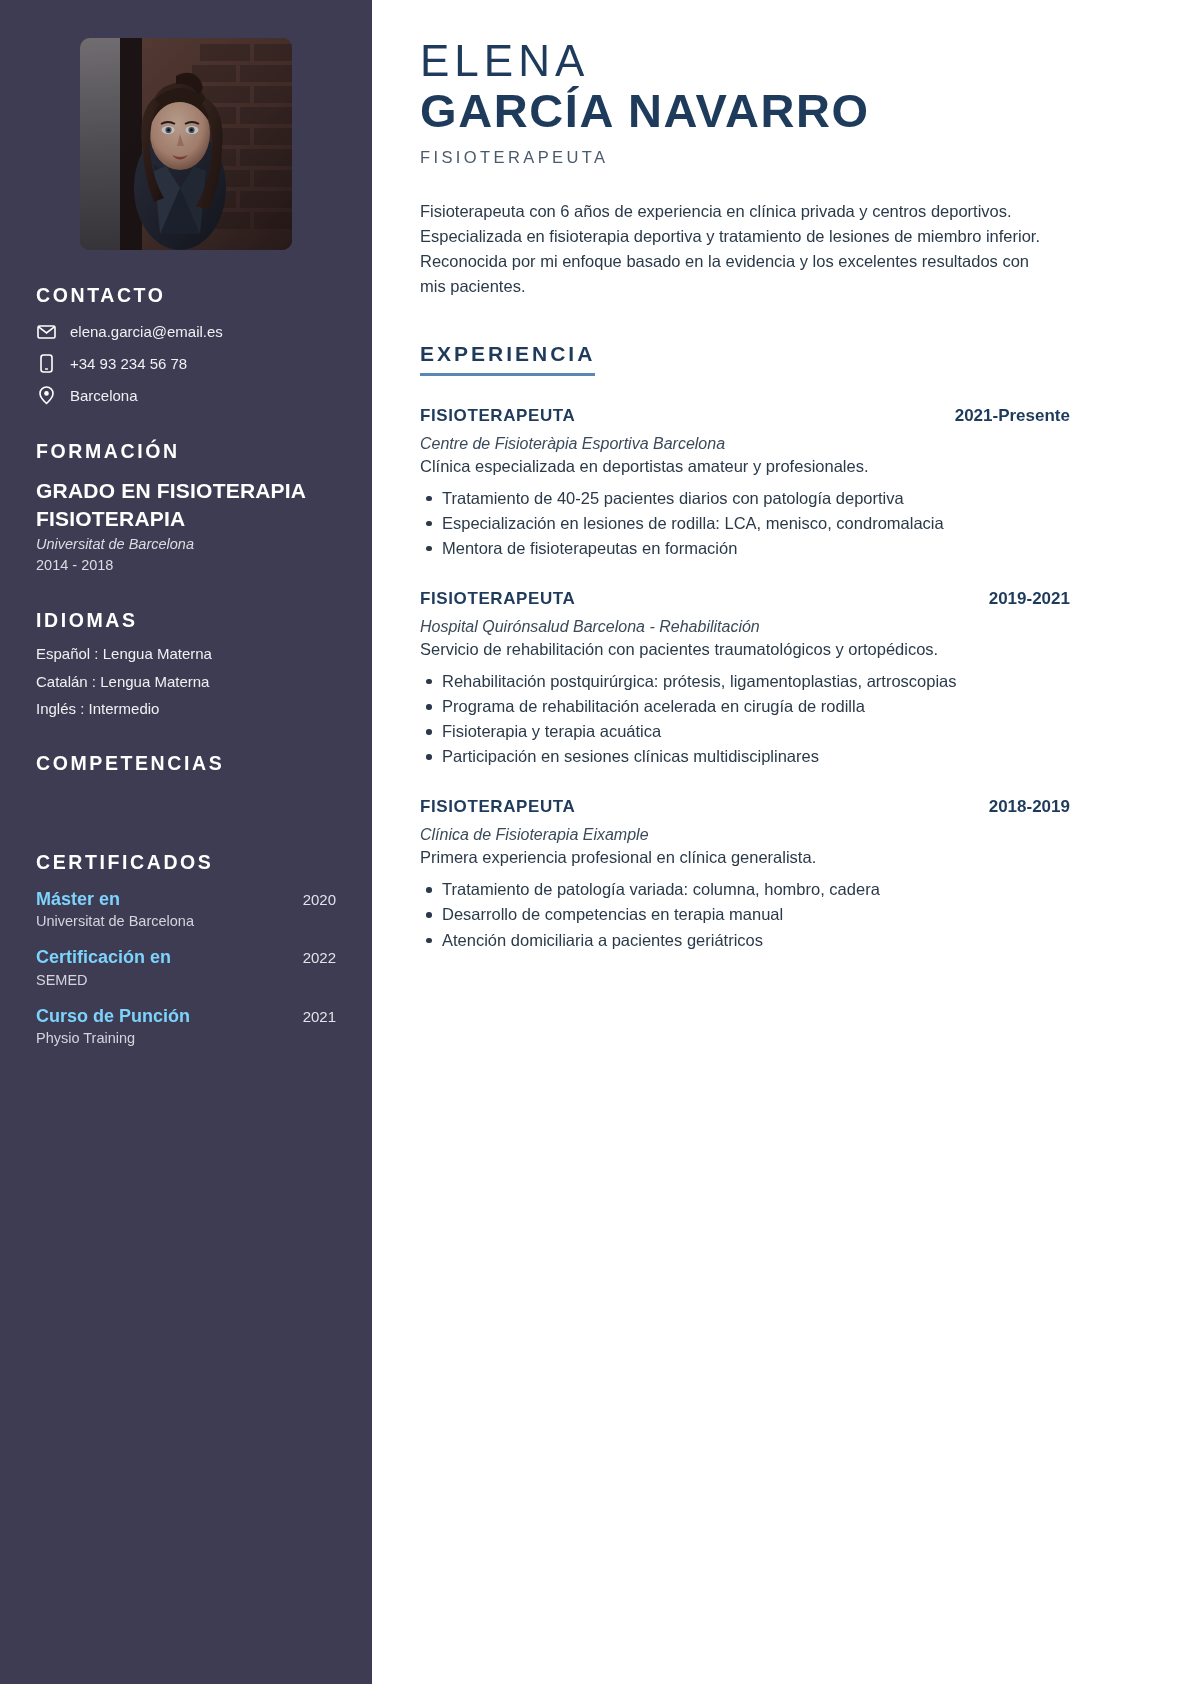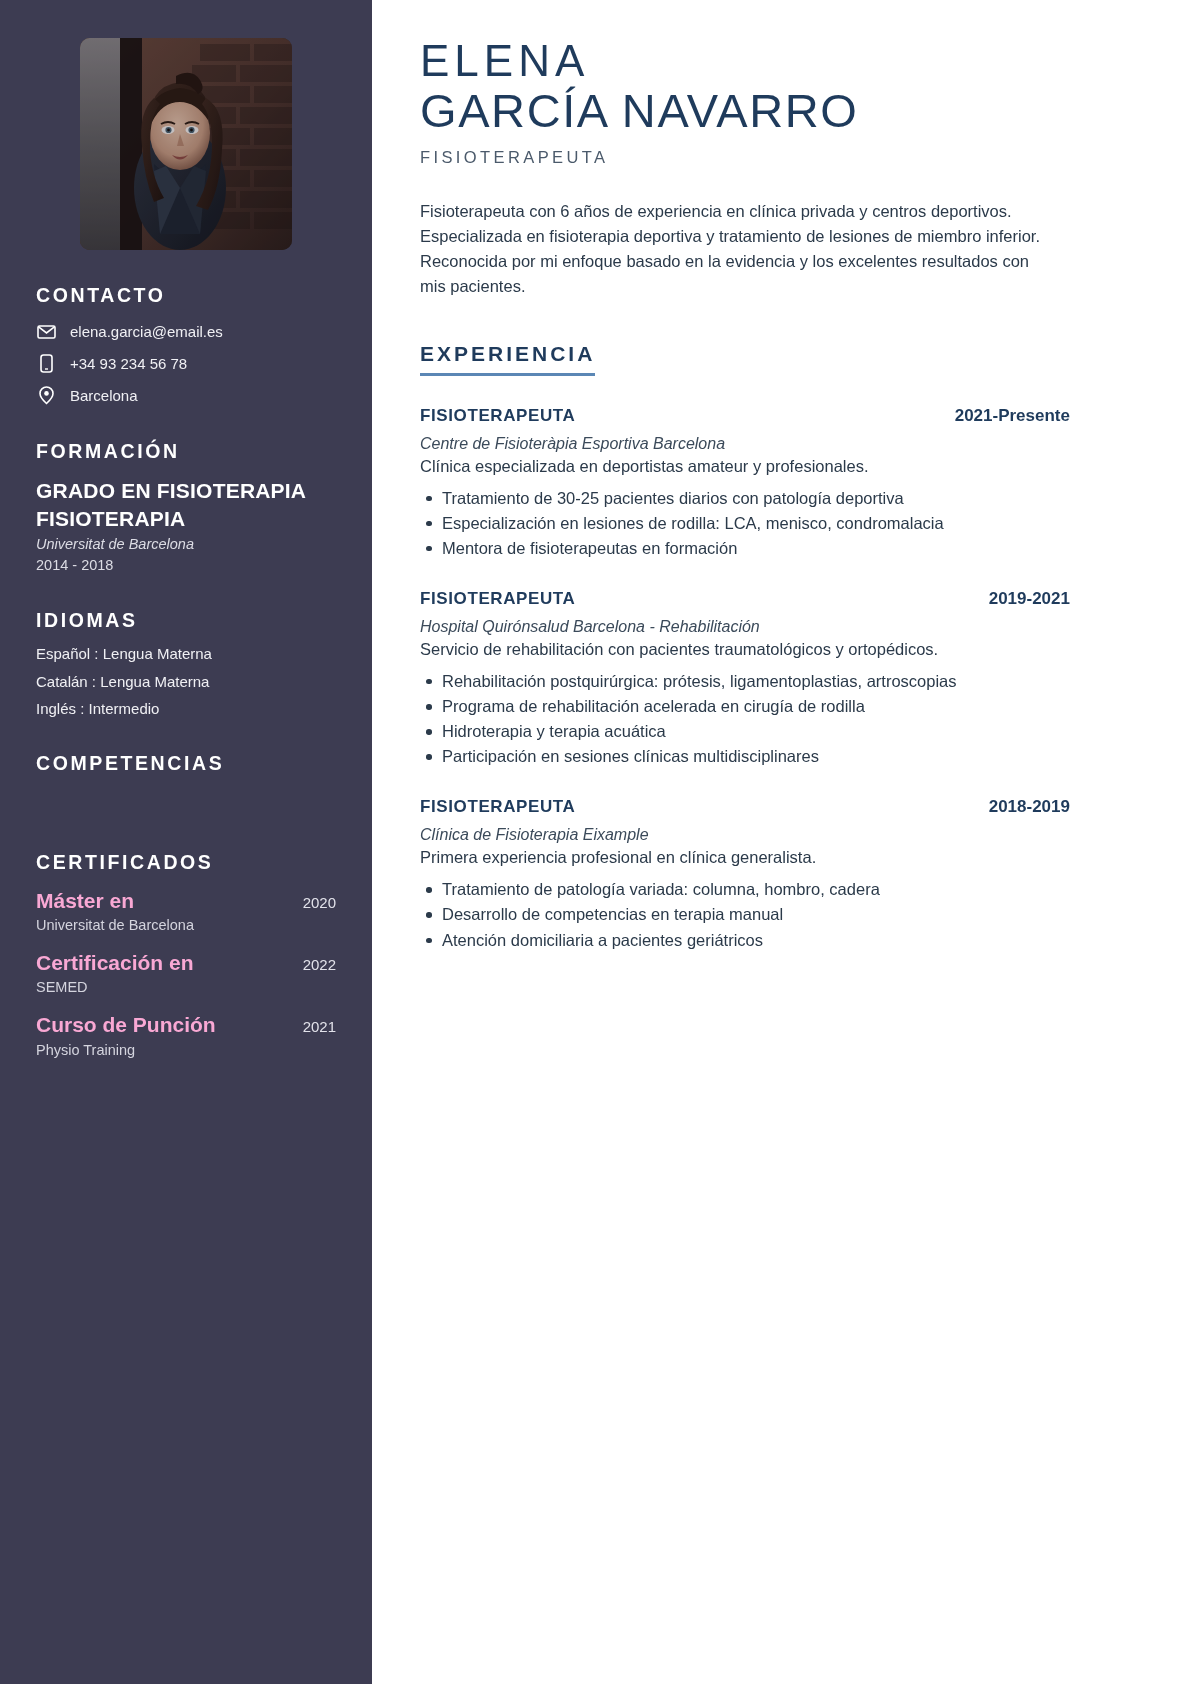--- a/index.html
+++ b/index.html
@@ -101,23 +101,23 @@
   }
 
   .cert-item { margin-bottom: 16px; }
   .cert-top {
     display: flex;
     justify-content: space-between;
     align-items: baseline;
     gap: 10px;
   }
   .cert-name {
-    font-size: 21px;
-    font-weight: bold;
-    color: #f9a8d4;
+    font-size: 18px;
+    font-weight: bold;
+    color: #7dd3fc;
     line-height: 1.25;
   }
   .cert-year {
     font-size: 15px;
     color: #e2e2ea;
     white-space: nowrap;
   }
   .cert-issuer {
     font-size: 14.5px;
     color: #d4d4de;
@@ -136,21 +136,21 @@
 
   .name-first {
     font-size: 44px;
     font-weight: normal;
     letter-spacing: 5px;
     color: #1f3b5c;
     line-height: 1.06;
   }
   .name-last {
     font-size: 47px;
-    font-weight: normal;
+    font-weight: bold;
     letter-spacing: 1.6px;
     color: #1f3b5c;
     line-height: 1.12;
     white-space: nowrap;
   }
   .job-title {
     font-size: 16.5px;
     letter-spacing: 3.4px;
     color: #4b5a6b;
     margin-top: 11px;
@@ -400,37 +400,37 @@
     <h2 class="section-title">EXPERIENCIA</h2>
 
     <section class="job">
       <div class="job-head">
         <span class="job-role">FISIOTERAPEUTA</span>
         <span class="job-dates">2021-Presente</span>
       </div>
       <div class="job-company">Centre de Fisioteràpia Esportiva Barcelona</div>
       <div class="job-desc">Clínica especializada en deportistas amateur y profesionales.</div>
       <ul class="job-bullets">
-        <li>Tratamiento de 30-25 pacientes diarios con patología deportiva</li>
+        <li>Tratamiento de 40-25 pacientes diarios con patología deportiva</li>
         <li>Especialización en lesiones de rodilla: LCA, menisco, condromalacia</li>
         <li>Mentora de fisioterapeutas en formación</li>
       </ul>
     </section>
 
     <section class="job">
       <div class="job-head">
         <span class="job-role">FISIOTERAPEUTA</span>
         <span class="job-dates">2019-2021</span>
       </div>
       <div class="job-company">Hospital Quirónsalud Barcelona - Rehabilitación</div>
       <div class="job-desc">Servicio de rehabilitación con pacientes traumatológicos y ortopédicos.</div>
       <ul class="job-bullets">
         <li>Rehabilitación postquirúrgica: prótesis, ligamentoplastias, artroscopias</li>
         <li>Programa de rehabilitación acelerada en cirugía de rodilla</li>
-        <li>Hidroterapia y terapia acuática</li>
+        <li>Fisioterapia y terapia acuática</li>
         <li>Participación en sesiones clínicas multidisciplinares</li>
       </ul>
     </section>
 
     <section class="job">
       <div class="job-head">
         <span class="job-role">FISIOTERAPEUTA</span>
         <span class="job-dates">2018-2019</span>
       </div>
       <div class="job-company">Clínica de Fisioterapia Eixample</div>

